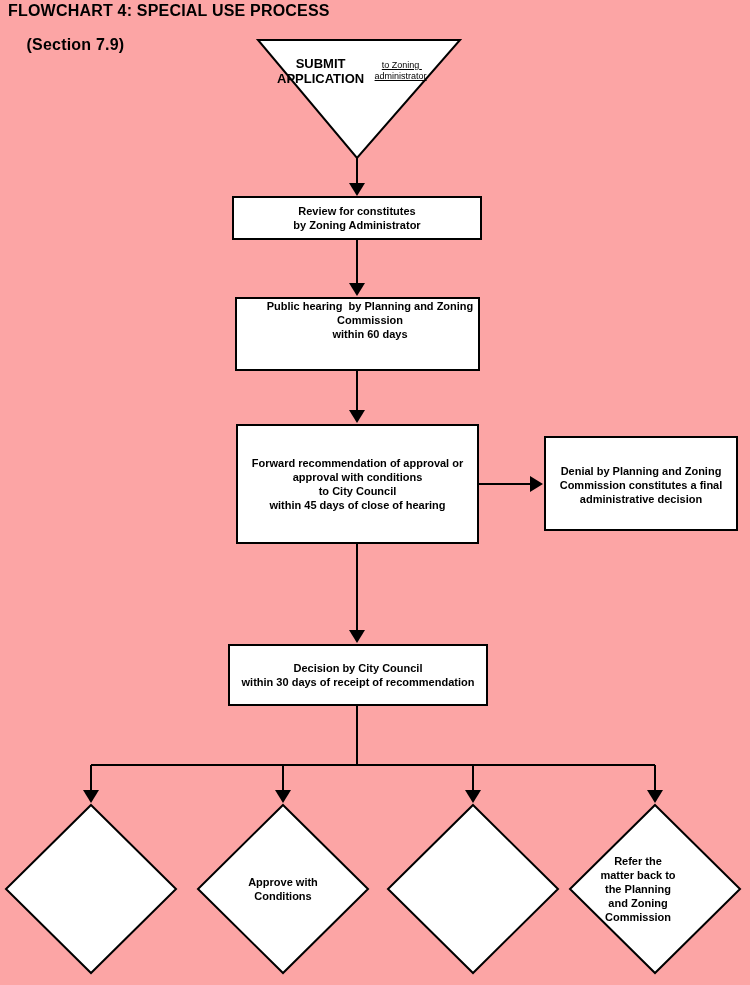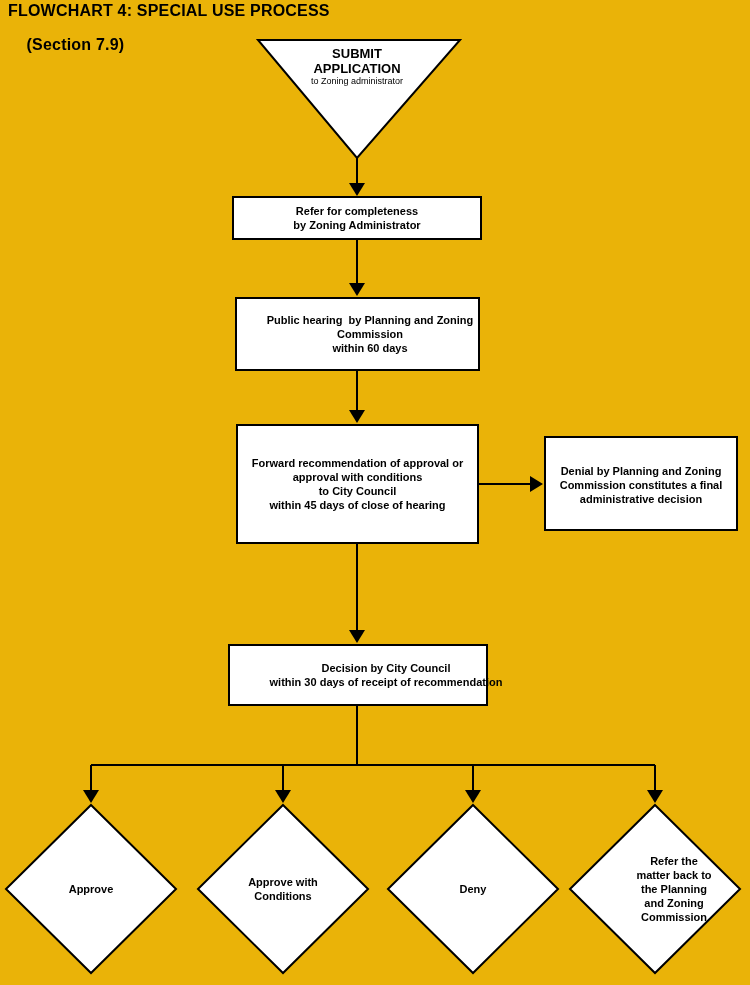--- a/index.html
+++ b/index.html
@@ -1,20 +1,20 @@
 <!DOCTYPE html>
 <html><head>
 <meta charset="utf-8">
 <style>
   html, body { margin: 0; padding: 0; background: #ffffff; }
   .page {
     position: relative;
     width: 750px;
     height: 985px;
-    background: #eab308;
+    background: #fca5a5;
     font-family: "Liberation Sans", sans-serif;
     color: #000000;
     overflow: hidden;
   }
   .canvas {
     position: absolute;
     left: 0; top: 0;
   }
   .page-title {
     position: absolute;
@@ -36,47 +36,48 @@
     font-size: 11px;
     line-height: 14px;
     white-space: pre-wrap;
     pointer-events: none;
   }
   .submit-label {
     position: absolute;
     left: 277px; top: 46px;
     width: 160px; height: 50px;
     display: flex;
-    flex-direction: column;
+    flex-direction: row;
     align-items: center;
     justify-content: flex-start;
     text-align: center;
     pointer-events: none;
   }
   .submit-main {
     font-weight: bold;
     font-size: 13px;
     line-height: 15px;
     white-space: pre-wrap;
   }
   .submit-sub {
     font-weight: normal;
     font-size: 9px;
     line-height: 11px;
     white-space: pre-wrap;
+    text-decoration: underline;
   }
   .lbl-review    { left: 233px; top: 197px; width: 248px; height: 42px; }
-  .lbl-hearing   { left: 236px; top: 298px; width: 268px; height: 72px; }
+  .lbl-hearing   { left: 236px; top: 284px; width: 268px; height: 72px; }
   .lbl-forward   { left: 237px; top: 425px; width: 241px; height: 118px; border-radius: 17px; }
   .lbl-denial    { left: 545px; top: 450px; width: 192px; height: 69px; }
-  .lbl-decision  { left: 229px; top: 645px; width: 258px; height: 60px; padding-left: 28px; }
+  .lbl-decision  { left: 229px; top: 645px; width: 258px; height: 60px; }
   .lbl-approve   { left: 31px;  top: 849px; width: 120px; height: 80px; }
   .lbl-awc       { left: 223px; top: 849px; width: 120px; height: 80px; }
   .lbl-deny      { left: 413px; top: 849px; width: 120px; height: 80px; }
-  .lbl-refer     { left: 614px; top: 849px; width: 120px; height: 80px; }
+  .lbl-refer     { left: 578px; top: 849px; width: 120px; height: 80px; }
 </style>
 </head>
 <body>
 
 <div class="page">
 
   <div class="page-title"><span>FLOWCHART 4: SPECIAL USE PROCESS</span><br>
     <span>(Section 7.9)</span>
   </div>
 
@@ -118,45 +119,43 @@
       <polygon points="655,805 740,889 655,973 570,889"></polygon>
     </g>
   </svg>
 
   <div class="submit-label">
     <div class="submit-main">SUBMIT
 APPLICATION</div>
     <div class="submit-sub">to Zoning administrator</div>
   </div>
 
-  <div class="node-label lbl-review">Refer for completeness
+  <div class="node-label lbl-review">Review for constitutes
 by Zoning Administrator</div>
 
   <div class="node-label lbl-hearing">Public hearing  by Planning and Zoning
 Commission
 within 60 days</div>
 
   <div class="node-label lbl-forward">Forward recommendation of approval or
 approval with conditions
 to City Council
 within 45 days of close of hearing</div>
 
   <div class="node-label lbl-denial">Denial by Planning and Zoning
 Commission constitutes a final
 administrative decision</div>
 
   <div class="node-label lbl-decision">Decision by City Council
 within 30 days of receipt of recommendation</div>
 
-  <div class="node-label lbl-approve">Approve</div>
 
   <div class="node-label lbl-awc">Approve with
 Conditions</div>
 
-  <div class="node-label lbl-deny">Deny</div>
 
   <div class="node-label lbl-refer">Refer the
 matter back to
 the Planning
 and Zoning
 Commission</div>
 
 </div>
 
 </body></html>

